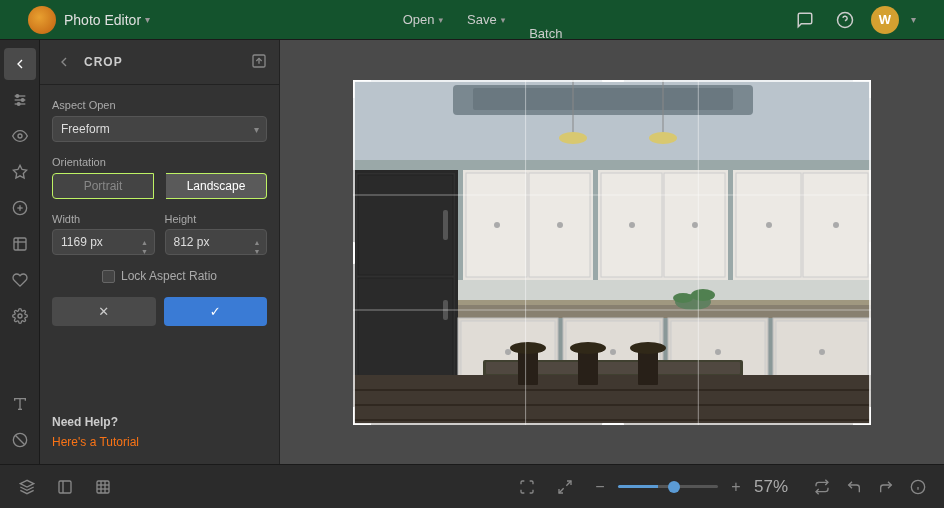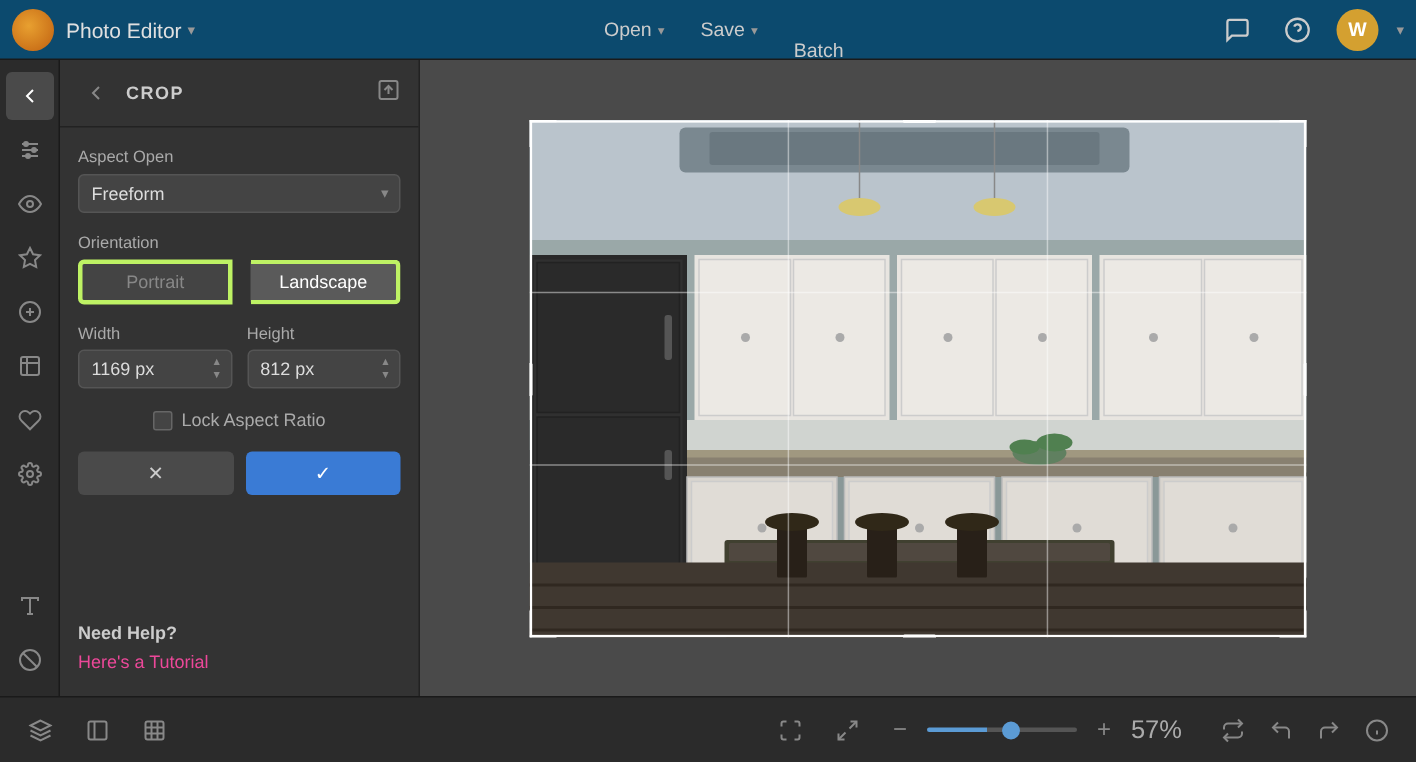--- a/index.html
+++ b/index.html
@@ -1,24 +1,24 @@
 <!DOCTYPE html>
 <html><head>
   <meta charset="utf-8">
   <style>
     * { box-sizing: border-box; margin: 0; padding: 0; }
     body { width: 944px; height: 508px; overflow: hidden; background: #3a3a3a; font-family: -apple-system, BlinkMacSystemFont, 'Segoe UI', sans-serif; display: flex; flex-direction: column; }
 
     
     .topbar {
       height: 40px;
-      background: #0c4a6e;
-      display: flex;
-      align-items: center;
-      padding: 0 8px;
+      background: #14532d;
+      display: flex;
+      align-items: center;
+      padding: 0 28px;
       gap: 0;
       flex-shrink: 0;
       border-bottom: 1px solid #1a1a1a;
       text-align: right;
     }
     .topbar-logo {
       width: 28px; height: 28px;
       background: radial-gradient(circle at 40% 40%, #e8a030, #c06010);
       border-radius: 50%;
       margin-right: 8px;
@@ -186,42 +186,42 @@
       gap: 0;
     }
     .orient-btn {
       flex: 1;
       padding: 5px 0;
       text-align: center;
       font-size: 12px;
       cursor: pointer;
       background: #444;
       color: #888;
-      border: 3px solid #bef264;
+      border: 1px solid #bef264;
     }
     .orient-btn:first-child { border-radius: 4px 0 0 4px; }
     .orient-btn:last-child { border-radius: 0 4px 4px 0; border-left: none; margin-left: 12px; }
     .orient-btn.active { background: #5a5a5a; color: #fff; }
 
     .dimensions-row {
       display: flex;
       gap: 10px;
     }
     .dimension-field {
       flex: 1;
     }
     .dimension-label {
       color: #aaa;
       font-size: 11px;
       margin-bottom: 4px;
     }
     .dimension-input-wrapper {
       position: relative;
       display: flex;
-      align-items: center;
+      align-items: flex-end;
     }
     .dimension-input {
       width: 100%;
       background: #444;
       border: 1px solid #555;
       border-radius: 4px;
       color: #ddd;
       font-size: 12px;
       padding: 5px 28px 5px 8px;
     }
@@ -279,21 +279,21 @@
     .help-section {
       padding: 0 12px 14px;
     }
     .help-title {
       color: #ccc;
       font-size: 12px;
       font-weight: 600;
       margin-bottom: 3px;
     }
     .help-link {
-      color: #ec4899;
+      color: #f97316;
       font-size: 12px;
       cursor: pointer;
       text-decoration: none;
     }
 
     
     .canvas-area {
       flex: 1;
       background: #4a4a4a;
       display: flex;

